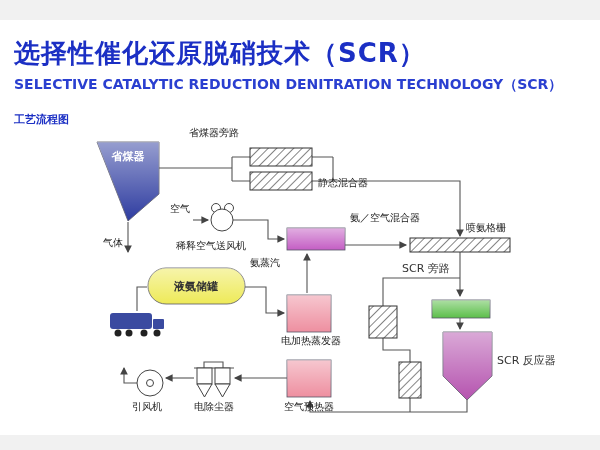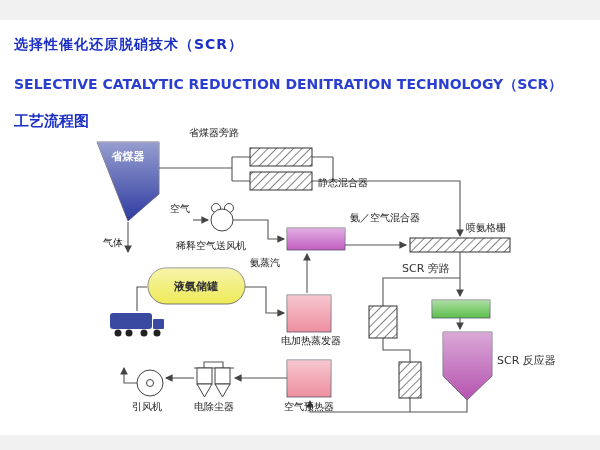--- a/index.html
+++ b/index.html
@@ -6,30 +6,30 @@
   html,body { width:600px; height:450px; }
   body {
     position:relative; overflow:hidden; background:#ffffff;
     font-family:"DejaVu Sans","Liberation Sans",sans-serif;
   }
   .strip { position:absolute; left:0; width:600px; background:#f1f1f1; }
   .strip.top { top:0; height:20px; }
   .strip.bottom { bottom:0; height:15px; }
   .page-title {
     position:absolute; left:14px; top:36px;
-    font-size:14px; font-weight:bold; color:#1b2fc4; letter-spacing:1px;
+    font-size:26px; font-weight:bold; color:#1b2fc4; letter-spacing:1px;
     white-space:nowrap;
   }
   .page-subtitle {
     position:absolute; left:14px; top:76px;
     font-size:14px; font-weight:bold; color:#2a3fd0; white-space:nowrap;
   }
   .section-label {
     position:absolute; left:14px; top:112px;
-    font-size:15px; font-weight:bold; color:#1b2fc4;
+    font-size:11px; font-weight:bold; color:#1b2fc4;
   }
   svg.diagram { position:absolute; left:0; top:0; }
   svg text { font-family:"DejaVu Sans","Liberation Sans",sans-serif; font-size:10px; fill:#222; }
   .mid { text-anchor:middle; }
   .end { text-anchor:end; }
   .wlbl { fill:#ffffff; font-size:11px; font-weight:bold; }
   .dlbl { fill:#333333; font-size:11px; }
   .tanklbl { fill:#333333; font-size:11px; font-weight:bold; }
   .pipe { stroke:#555555; stroke-width:1.1; fill:none; }
   .box  { stroke:#333333; stroke-width:1; }

